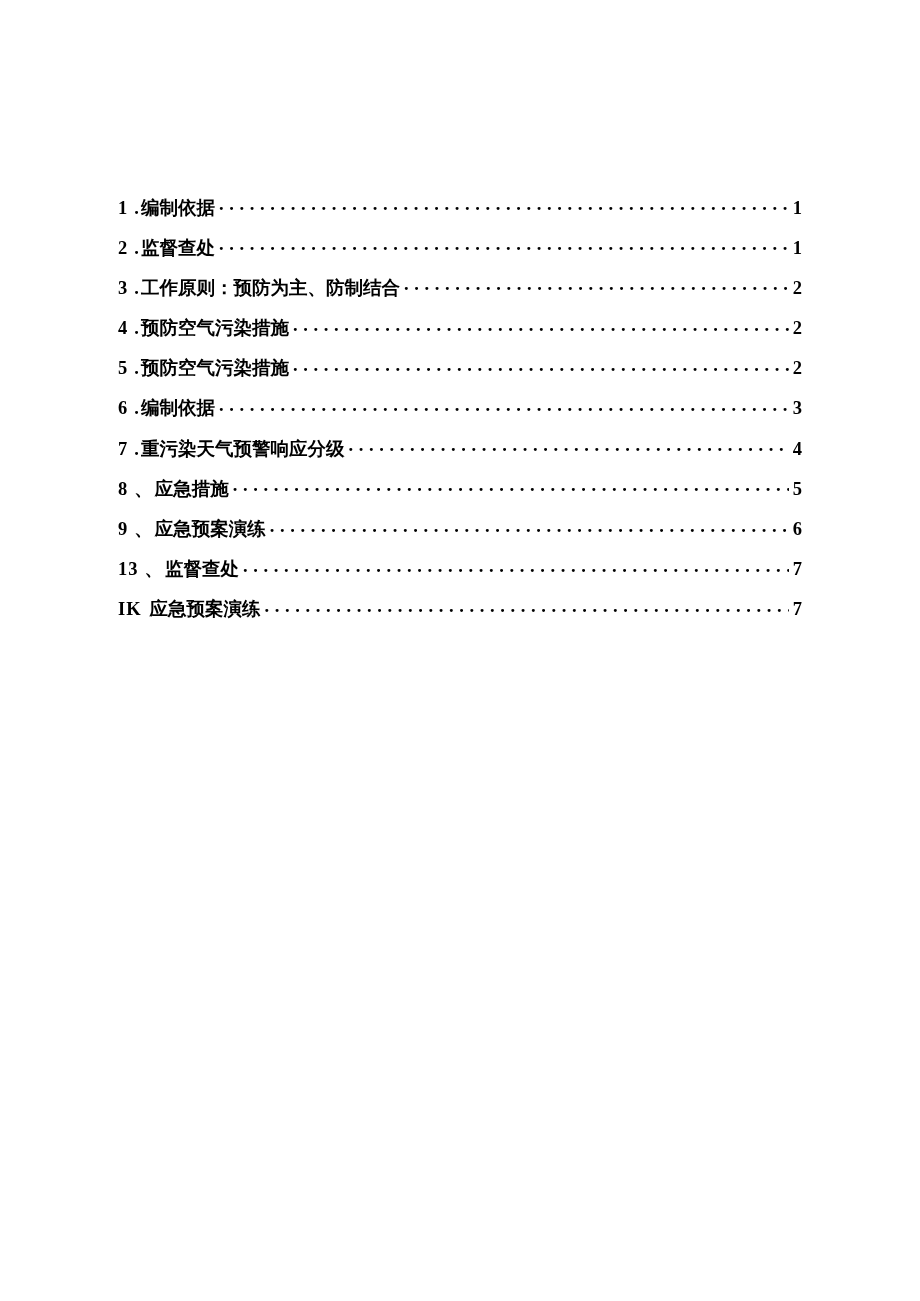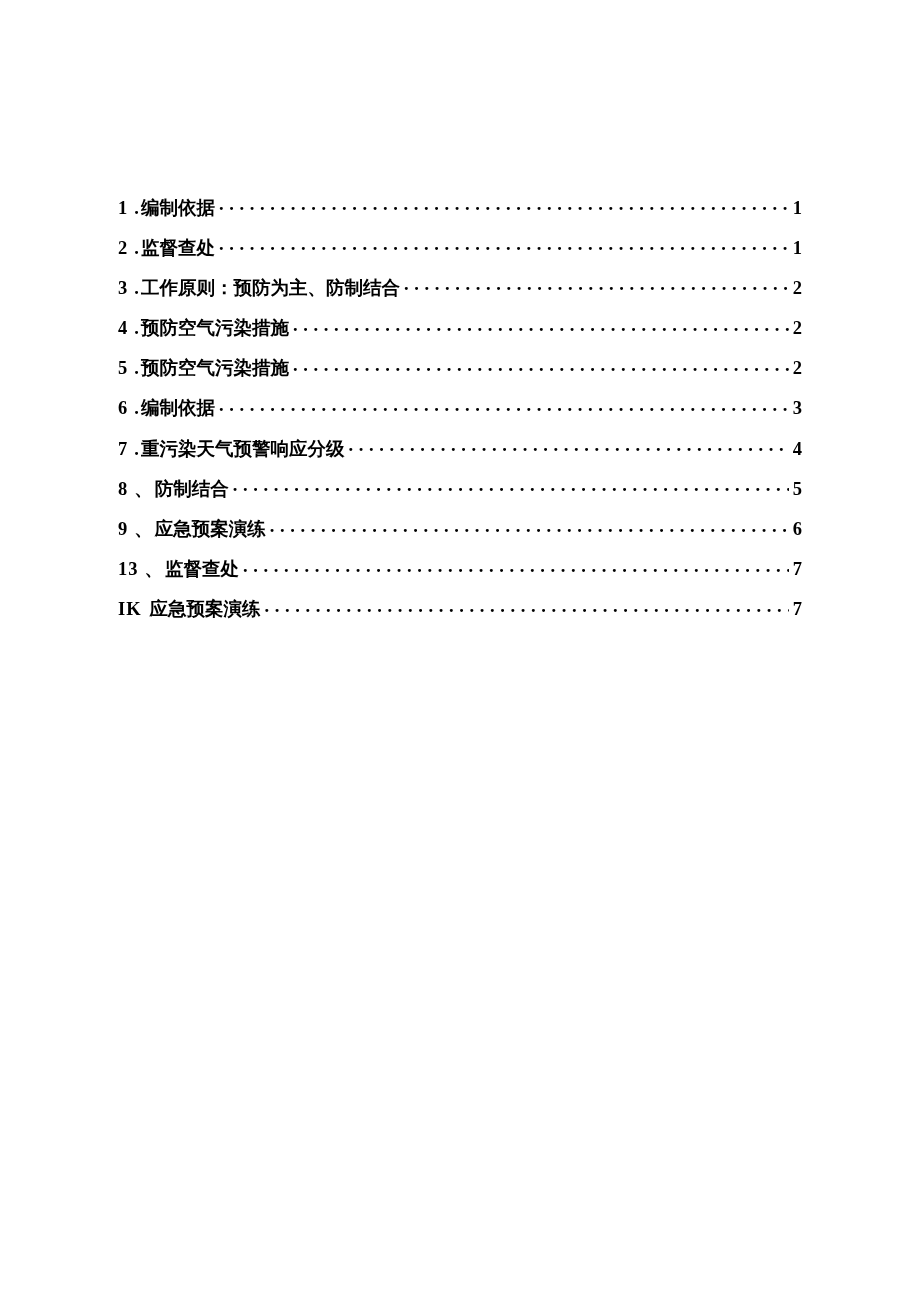--- a/index.html
+++ b/index.html
@@ -117,21 +117,21 @@
       <span class="toc-num">7</span>
       <span class="toc-sep">.</span>
       <span class="toc-title">重污染天气预警响应分级</span>
       <span class="toc-leader"></span>
       <span class="toc-page">4</span>
     </div>
 
     <div class="toc-row">
       <span class="toc-num">8</span>
       <span class="toc-sep">、</span>
-      <span class="toc-title">防制结合</span>
+      <span class="toc-title">应急措施</span>
       <span class="toc-leader"></span>
       <span class="toc-page">5</span>
     </div>
 
     <div class="toc-row">
       <span class="toc-num">9</span>
       <span class="toc-sep">、</span>
       <span class="toc-title">应急预案演练</span>
       <span class="toc-leader"></span>
       <span class="toc-page">6</span>

